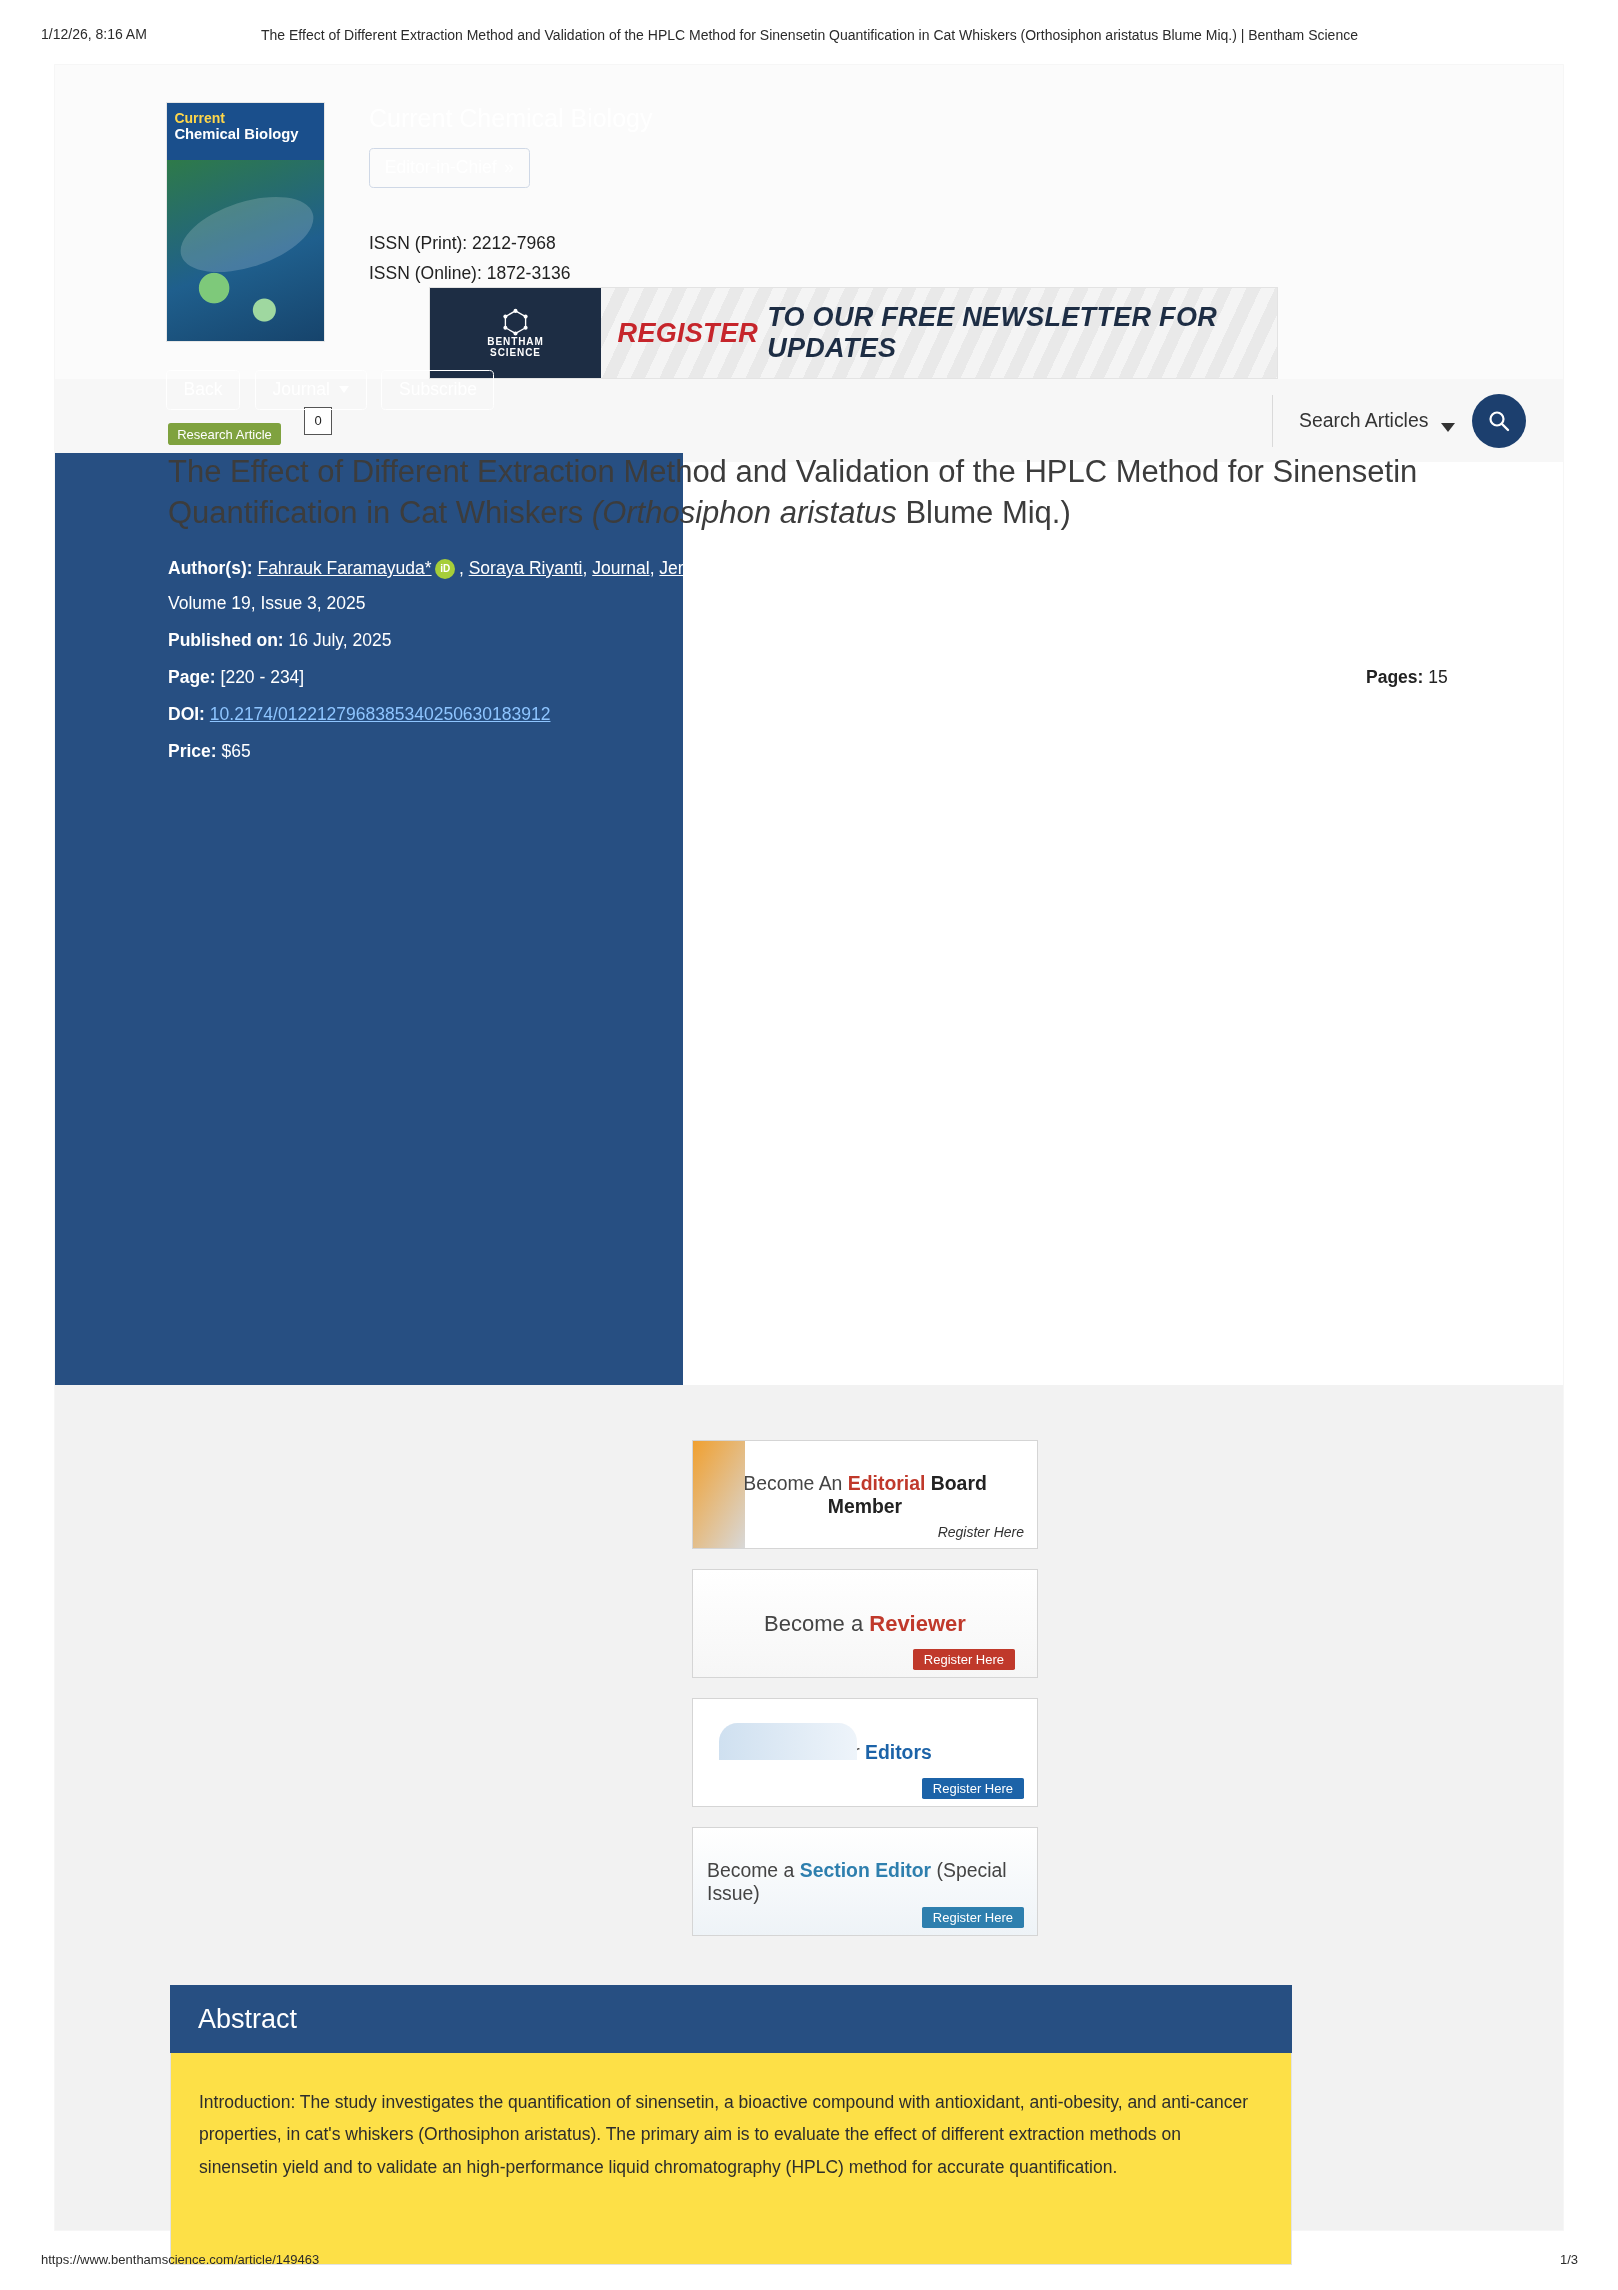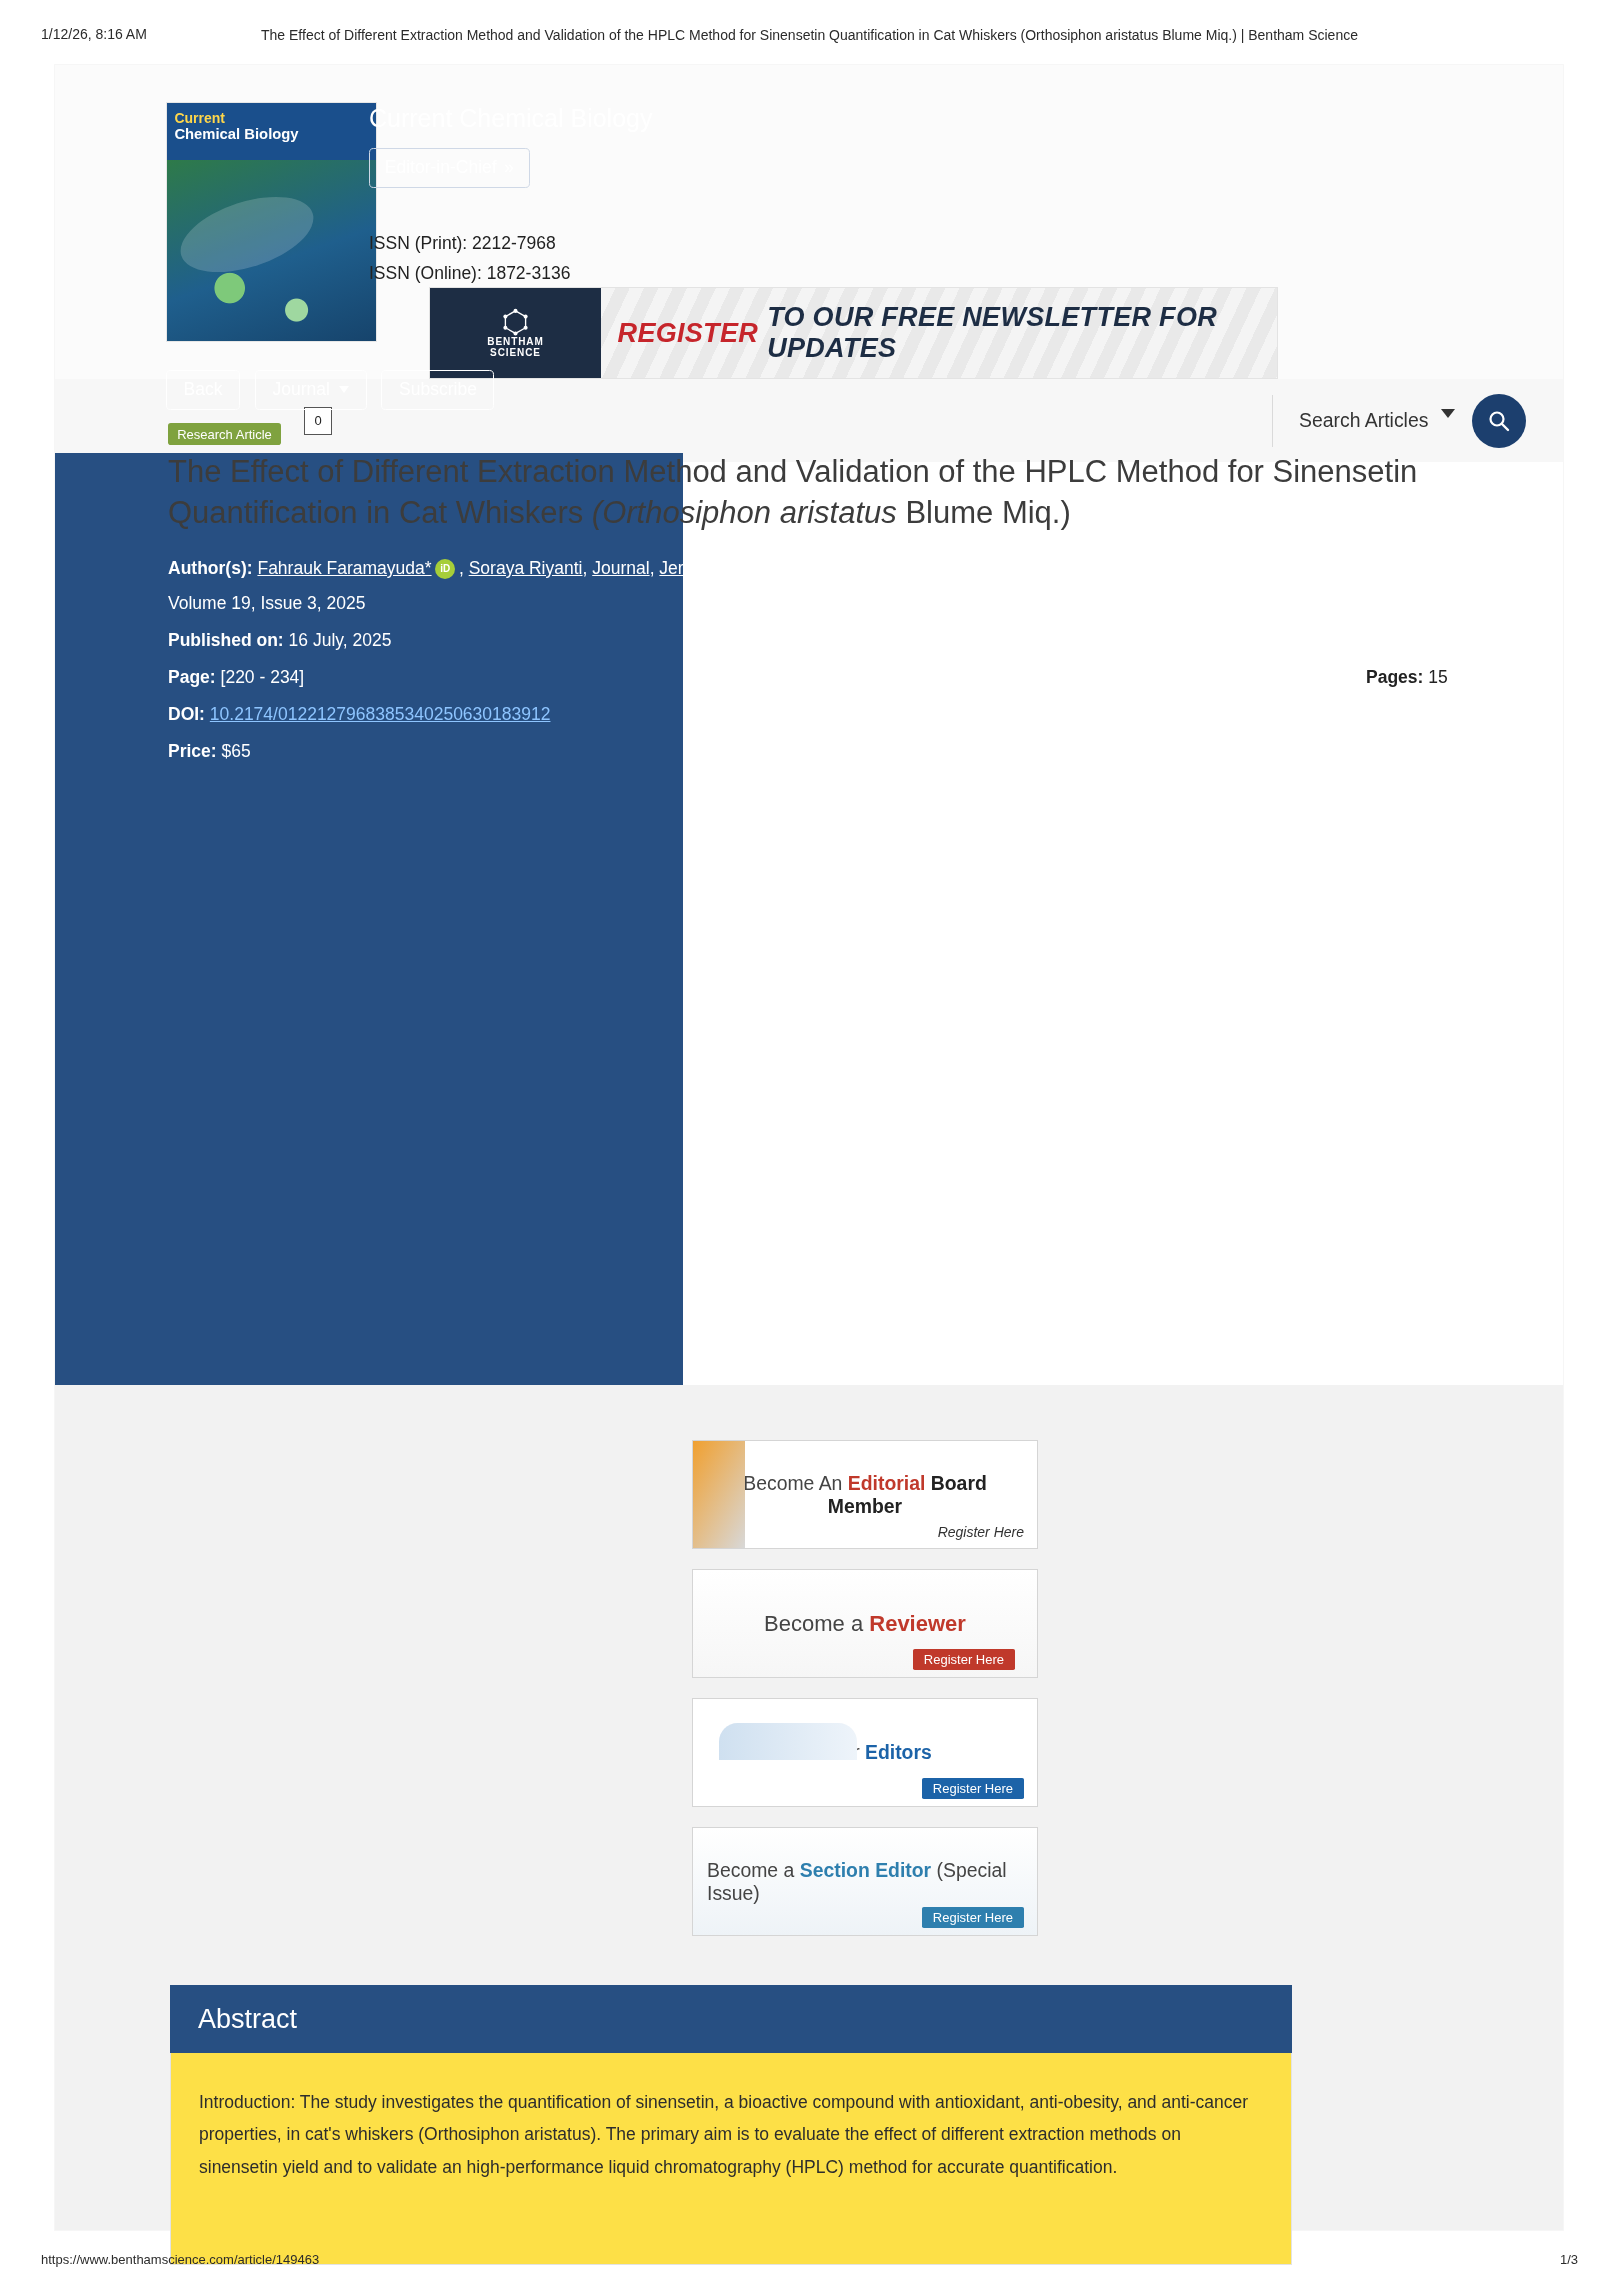--- a/index.html
+++ b/index.html
@@ -97,21 +97,21 @@
   }
   .zero-badge {
     margin-left:212px; width:28px; height:28px; border:0.9px solid #555;
     background:#fff; display:flex; align-items:center; justify-content:center;
     font-size:13px; color:#222;
   }
   .search-right {
     margin-left:auto; display:flex; align-items:center; gap:16.6px;
     border-left:0.9px solid #dadada; padding-left:26px; height:52px;
   }
-  .search-select { font-size:19.4px; color:#333; display:flex; align-items:flex-start; gap:13px; }
+  .search-select { font-size:19.4px; color:#333; display:flex; align-items:flex-end; gap:13px; }
   .chev { width:0;height:0;border-left:7.4px solid transparent;border-right:7.4px solid transparent;border-top:9.2px solid #333; }
   .search-btn {
     width:54px; height:54px; border-radius:50%;
     background:#1c3f6e; display:flex; align-items:center; justify-content:center;
   }
 
   
   .bluepanel {
     position:absolute; left:0; top:388px;
     width:628px; height:932px;
@@ -127,21 +127,21 @@
     position:absolute; left:314px; top:83px;
     border:0.9px solid #cfd8e6; border-radius:4.6px;
     padding:8.3px 14.8px; font-size:17.5px; color:#fff;
     display:flex; align-items:center; gap:7.4px;
   }
   .issn1 { position:absolute; left:314px; top:168px; font-size:17.5px; }
   .issn2 { position:absolute; left:314px; top:198px; font-size:17.5px; }
 
   .cover {
     position:absolute; left:111px; top:37px;
-    width:211px; height:240px;
+    width:159px; height:240px;
     border:1.8px solid #e7e7e7; background:#123a6b; overflow:hidden;
   }
   .cover .cv-top { height:57px; background:#1a4f8c; padding:7.4px 7.4px 0 7.4px; }
   .cover .cv-t1 { font-size:14px; color:#ffd74a; font-weight:bold; }
   .cover .cv-t2 { font-size:14.8px; color:#ffffff; font-weight:bold; }
   .cover .cv-art {
     height:183px;
     background:
       radial-gradient(circle at 30% 70%, #7ec97a 0 14.8px, transparent 15.7px),
       radial-gradient(circle at 62% 82%, #9fd8a0 0 11px, transparent 12px),

